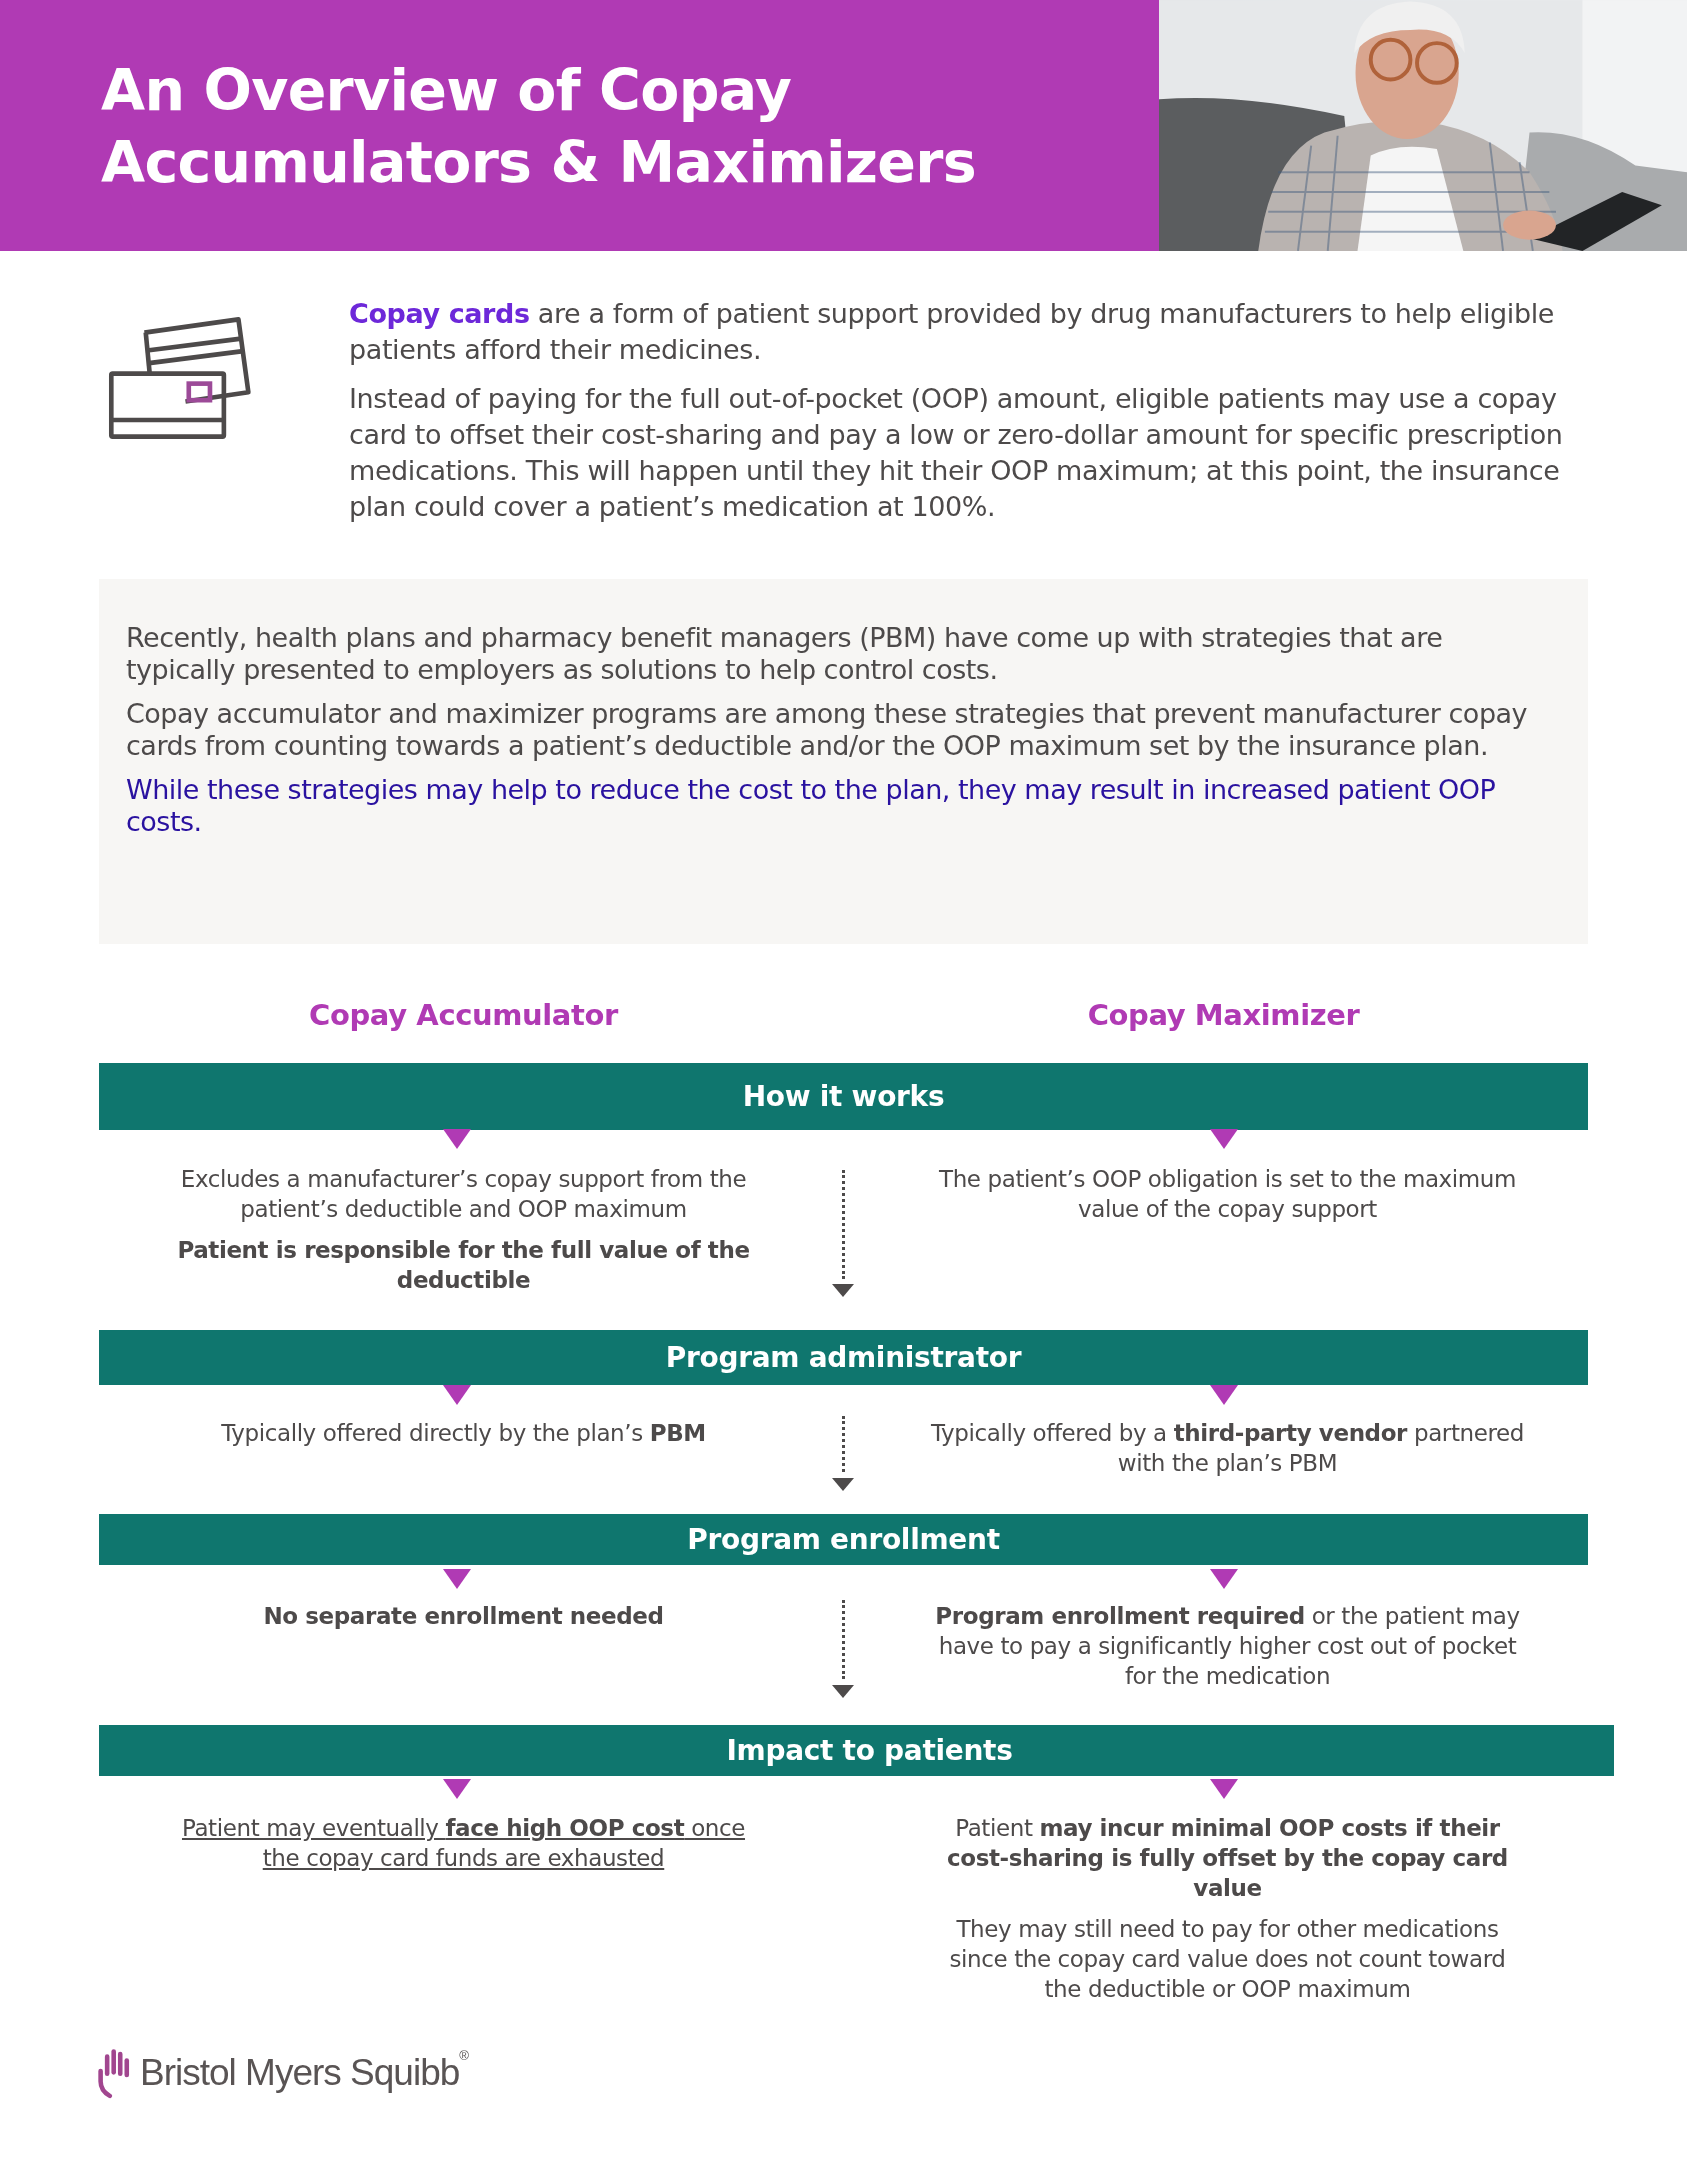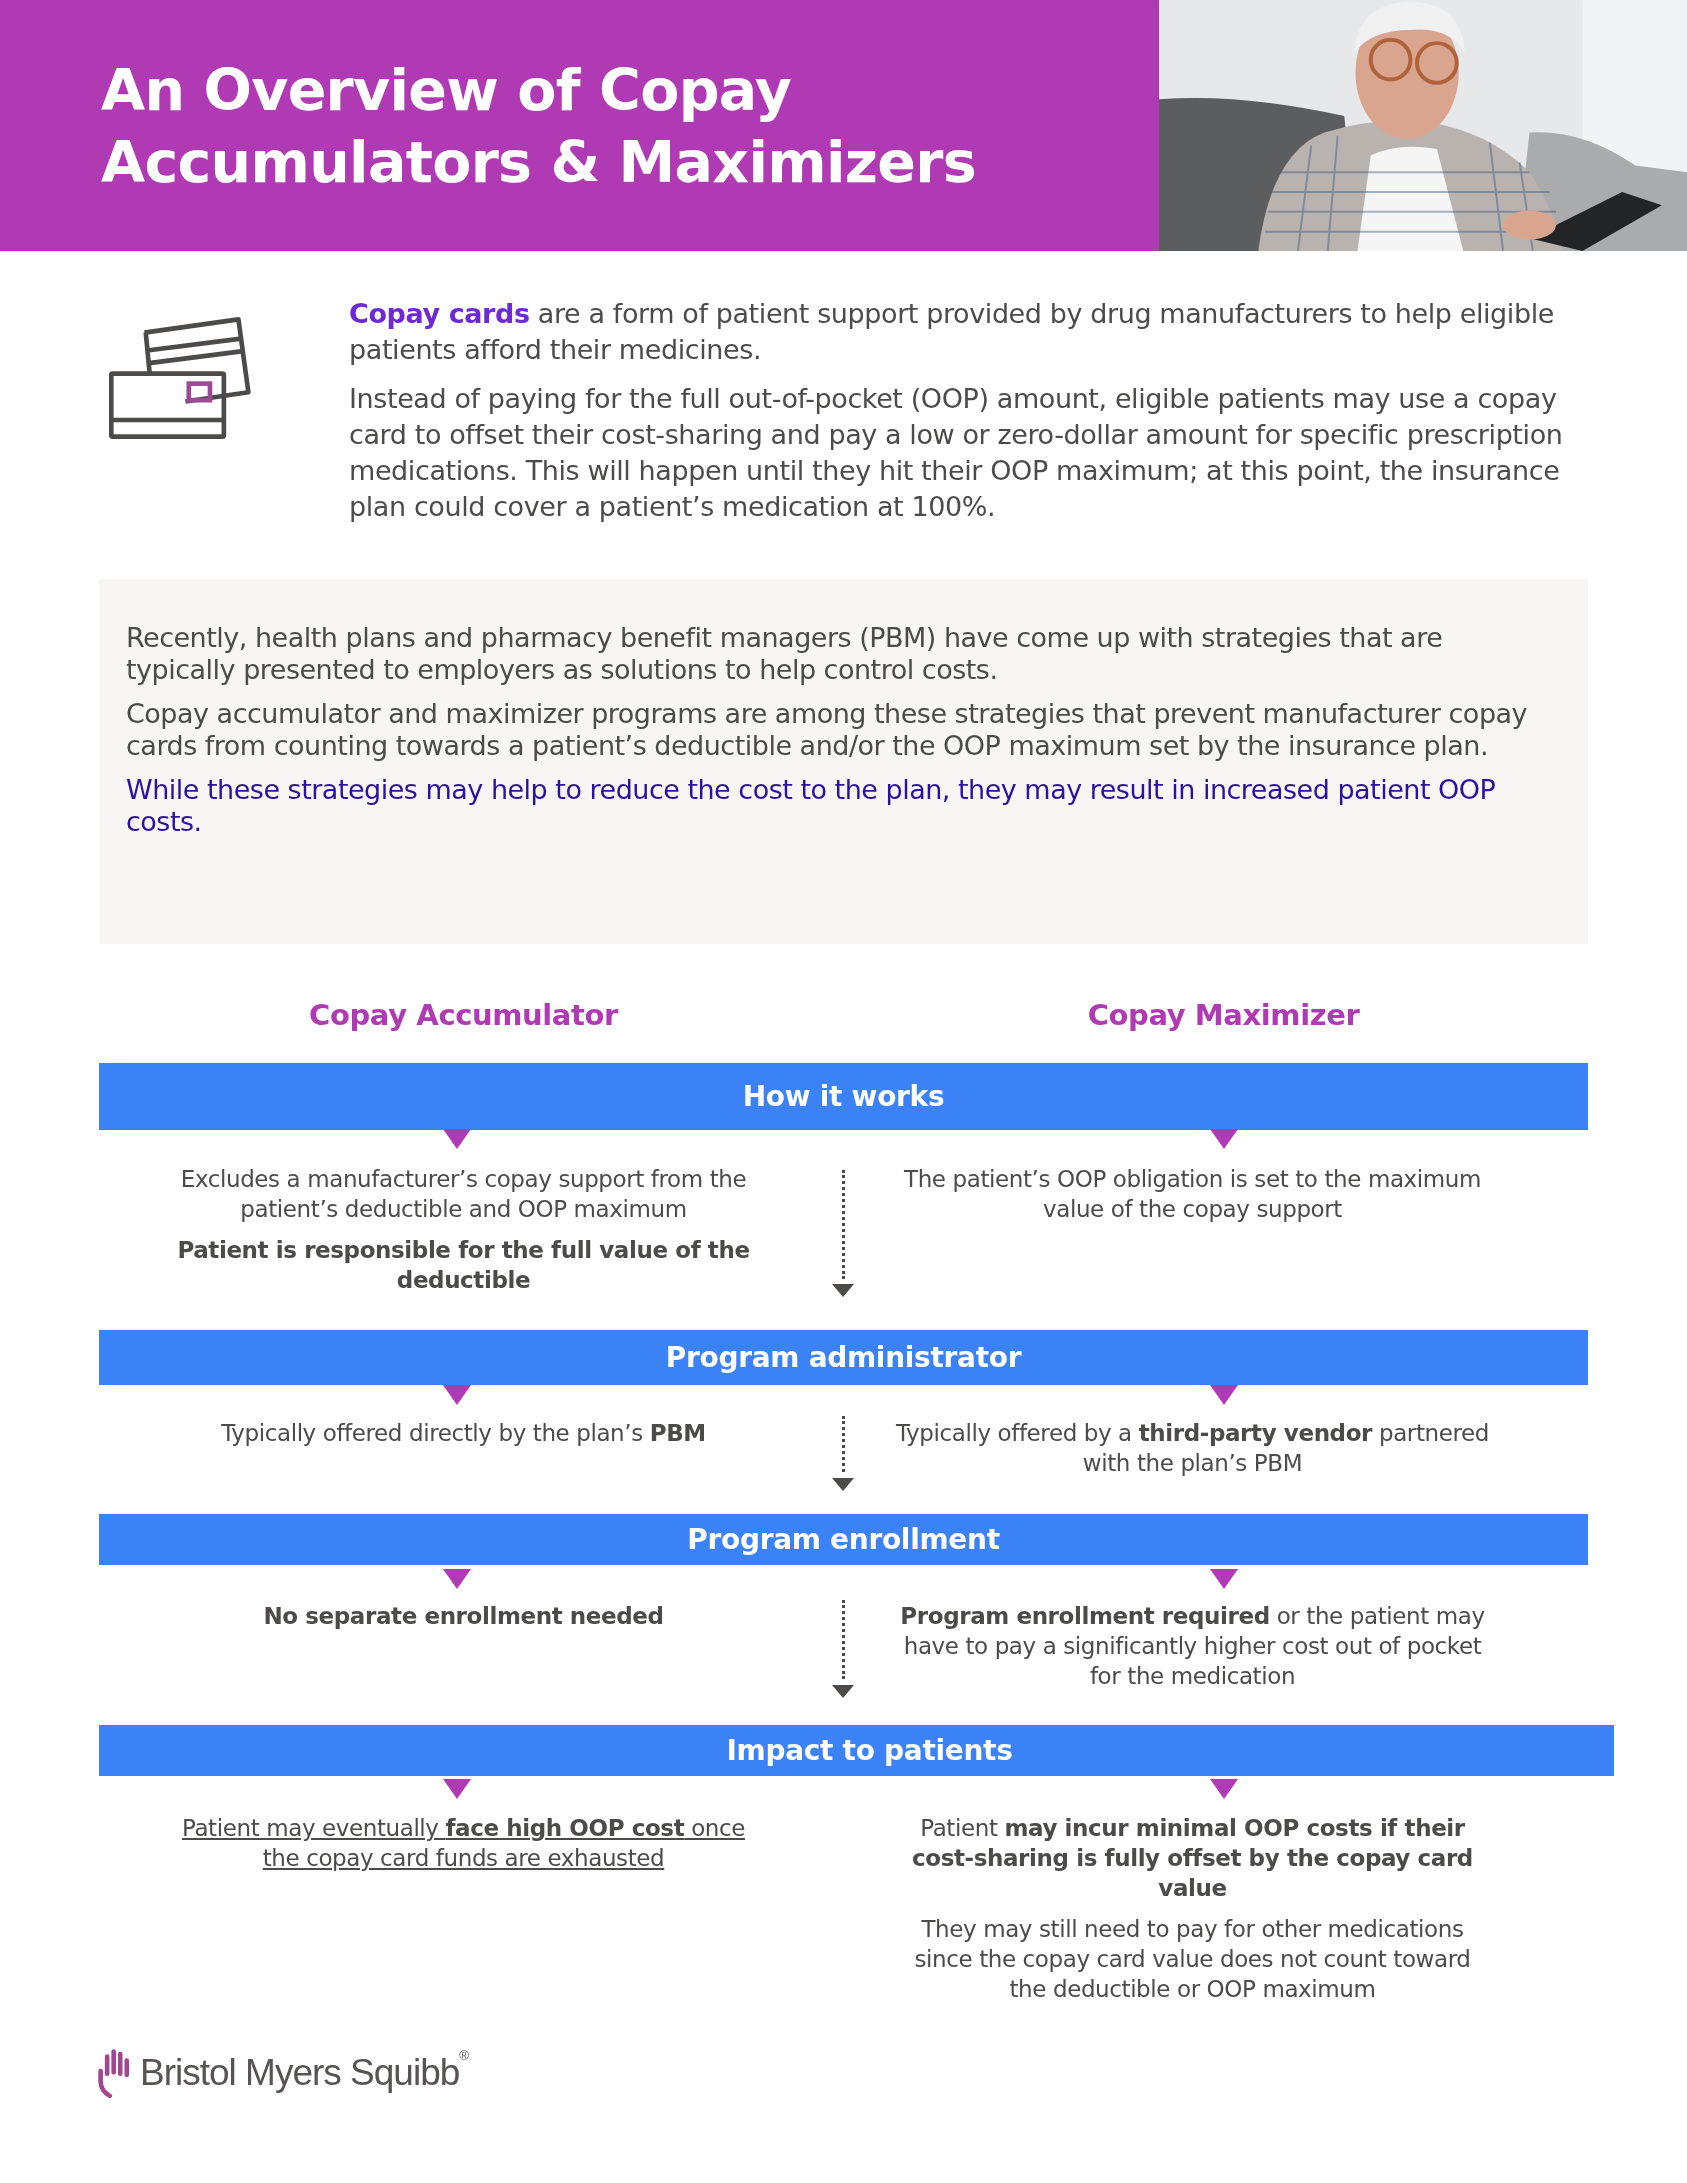--- a/index.html
+++ b/index.html
@@ -35,29 +35,29 @@
   #graybox-text { left: 126px; top: 622px; width: 1429px; font-size: 27px; line-height: 32px; font-weight: normal; letter-spacing: -0.5px; color: #4d4a4a; }
   #graybox-text p { margin: 0 0 12px 0; }
   #graybox-text p.highlight { color: #2a12a0; }
 
   
   .colhead { top: 996px; width: 463px; text-align: center; color: #b03ab4; font-weight: bold; font-size: 29px; line-height: 38px; letter-spacing: -0.4px; }
   #colhead-left { left: 232px; }
   #colhead-right { left: 992px; }
 
   
-  .band { left: 99px; width: 1489px; background: #3b82f6; color: #ffffff; font-weight: bold; font-size: 28px; text-align: center; letter-spacing: -0.3px; display: flex; align-items: center; justify-content: center; }
+  .band { left: 99px; width: 1489px; background: #0f766e; color: #ffffff; font-weight: bold; font-size: 28px; text-align: center; letter-spacing: -0.3px; display: flex; align-items: center; justify-content: center; }
   .tri { width: 0; height: 0; border-left: 14px solid transparent; border-right: 14px solid transparent; border-top: 20px solid #b03ab4; }
 
   
   .cell { width: 595px; text-align: center; font-size: 23px; line-height: 30px; letter-spacing: -0.4px; color: #4d4a4a; }
   .cell p { margin: 0 0 10.6px 0; }
   .cell b { font-weight: bold; }
   .cell-left { left: 166px; }
-  .cell-right { left: 895px; }
+  .cell-right { left: 930px; }
 
   
   .divider { left: 835px; width: 17px; }
   .divider .dots { position: absolute; left: 7.3px; top: 0; width: 2.6px; border-left: 3.3px dotted #4d4a4a; }
   .divider .arrow { position: absolute; left: 0; width: 0; height: 0; border-left: 11.2px solid transparent; border-right: 11.2px solid transparent; border-top: 13.2px solid #4d4a4a; margin-left: -2.6px; }
 
   
   #logo { left: 98px; top: 2043px; height: 60px; display: flex; align-items: center; }
   #logo-text { font-family: "Liberation Sans", sans-serif; font-size: 37px; color: #595454; letter-spacing: -1px; margin-left: 8px; }
   #logo-reg { font-size: 13.2px; vertical-align: top; position: relative; top: -4px; }

